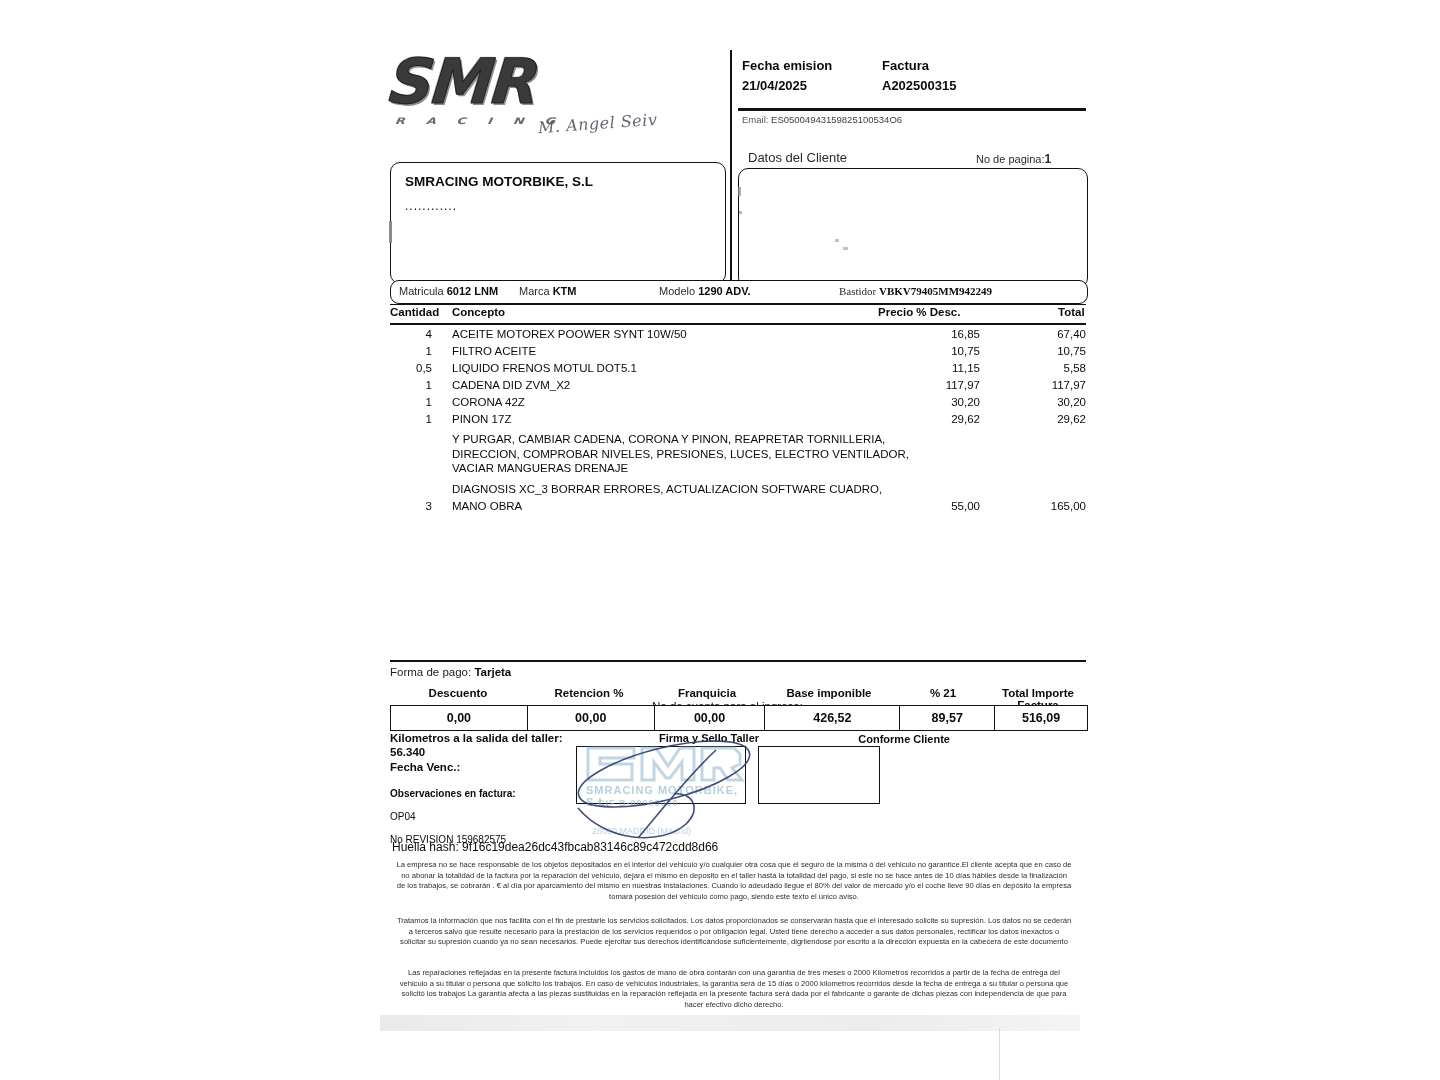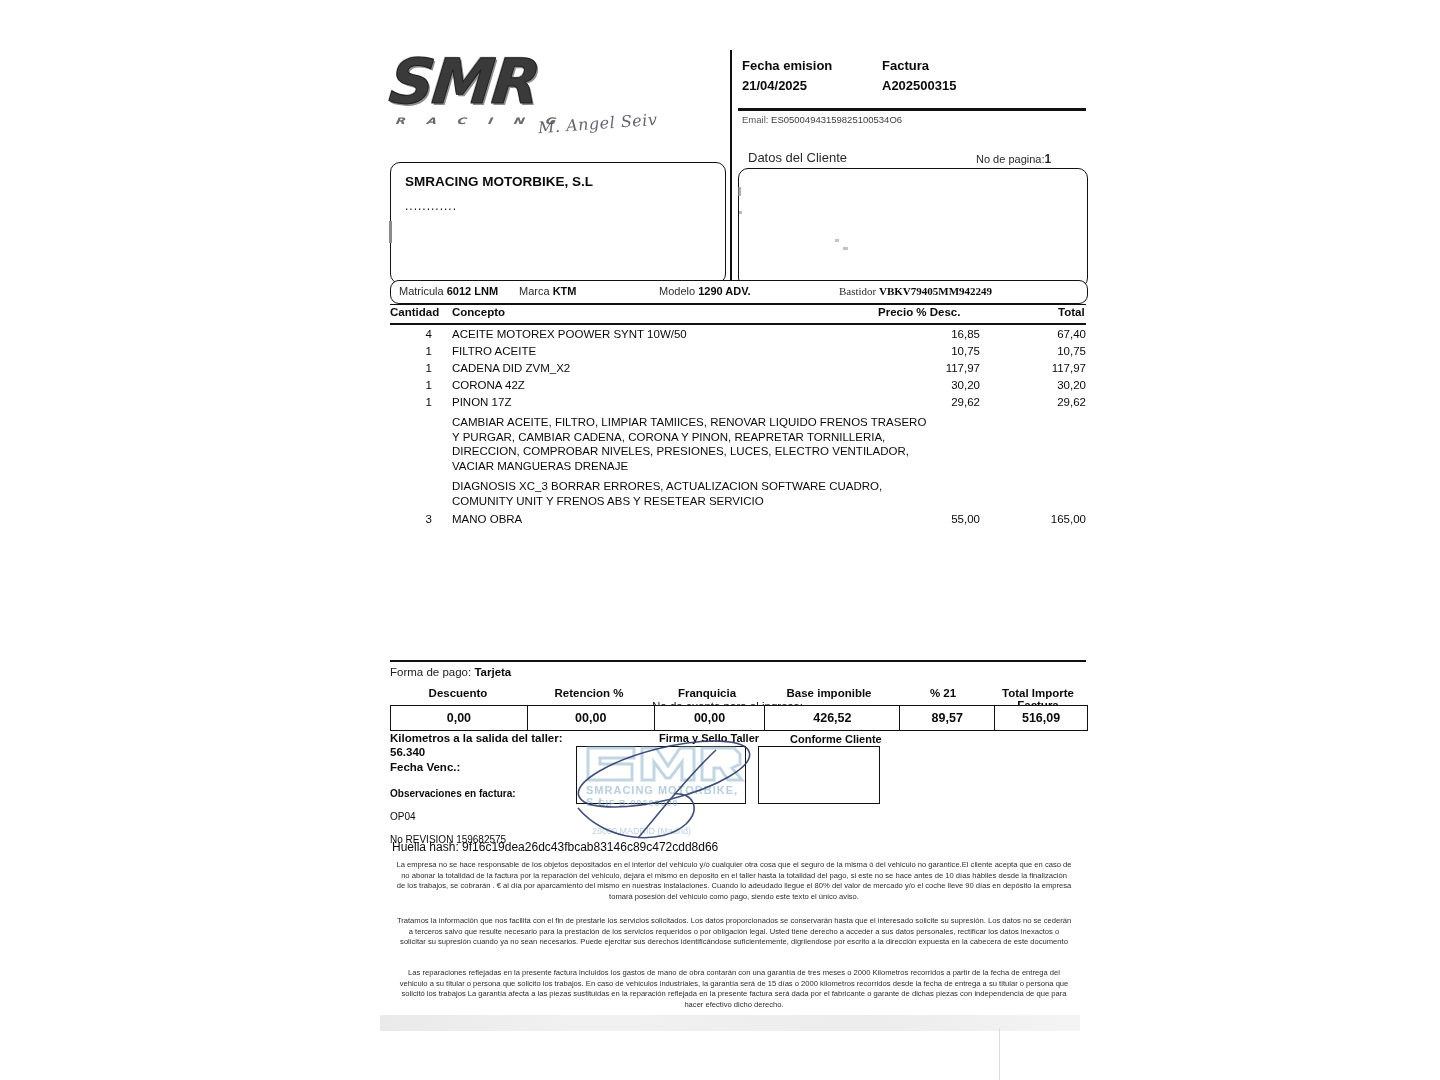--- a/index.html
+++ b/index.html
@@ -202,21 +202,21 @@
   #km-block .k-val { font-weight: bold; margin-top: 2px; }
 
   #obs-block { left: 10px; top: 748px; width: 260px; font-size: 10px; }
   #obs-block .o-lbl { font-weight: bold; }
   #obs-block .o-line { margin-top: 12px; }
 
   #hash-line { left: 12px; top: 800px; font-size: 12px; }
 
   
   #firma-lbl { left: 244px; top: 692px; width: 170px; text-align: center; font-size: 11px; font-weight: bold; }
-  #conforme-lbl { left: 410px; top: 693px; width: 160px; text-align: left; font-size: 11px; font-weight: bold; }
+  #conforme-lbl { left: 410px; top: 693px; width: 160px; text-align: right; font-size: 11px; font-weight: bold; }
   #firma-box { left: 196px; top: 706px; width: 168px; height: 56px; border: 1.5px solid #111; background:#fff; }
   #conforme-box { left: 378px; top: 706px; width: 120px; height: 56px; border: 1.5px solid #111; background:#fff; }
 
   #stamp {
     position: absolute;
     left: 202px; top: 700px;
     width: 166px; height: 86px;
     pointer-events: none;
   }
   #stamp-text1, #stamp-text2, #stamp-text3 {
@@ -345,50 +345,54 @@
         <span class="price">16,85</span>
         <span class="total">67,40</span>
       </div>
       <div class="item-row">
         <span class="qty">1</span>
         <span class="desc">FILTRO ACEITE</span>
         <span class="price">10,75</span>
         <span class="total">10,75</span>
       </div>
       <div class="item-row">
+        <span class="qty">0,5</span>
+        <span class="desc">LIQUIDO FRENOS MOTUL DOT5.1</span>
+        <span class="price">11,15</span>
+        <span class="total">5,58</span>
+      </div>
+      <div class="item-row">
         <span class="qty">1</span>
         <span class="desc">CADENA DID ZVM_X2</span>
         <span class="price">117,97</span>
         <span class="total">117,97</span>
       </div>
       <div class="item-row">
         <span class="qty">1</span>
         <span class="desc">CORONA 42Z</span>
         <span class="price">30,20</span>
         <span class="total">30,20</span>
       </div>
       <div class="item-row">
         <span class="qty">1</span>
         <span class="desc">PINON 17Z</span>
         <span class="price">29,62</span>
         <span class="total">29,62</span>
       </div>
 
       <div class="note-block">
-        <div class="note-line">CAMBIAR ACEITE, FILTRO, LIMPIAR TAMIICES, RENOVAR LIQUIDO FRENOS TRASERO</div>
         <div class="note-line">Y PURGAR, CAMBIAR CADENA, CORONA Y PINON, REAPRETAR TORNILLERIA,</div>
         <div class="note-line">DIRECCION, COMPROBAR NIVELES, PRESIONES, LUCES, ELECTRO VENTILADOR,</div>
         <div class="note-line">VACIAR MANGUERAS DRENAJE</div>
       </div>
 
       <div class="note-gap"></div>
 
       <div class="note-block">
         <div class="note-line">DIAGNOSIS XC_3 BORRAR ERRORES, ACTUALIZACION SOFTWARE CUADRO,</div>
-        <div class="note-line">COMUNITY UNIT Y FRENOS ABS Y RESETEAR SERVICIO</div>
       </div>
 
       <div class="note-gap"></div>
 
       <div class="item-row">
         <span class="qty">3</span>
         <span class="desc">MANO OBRA</span>
         <span class="price">55,00</span>
         <span class="total">165,00</span>
       </div>

